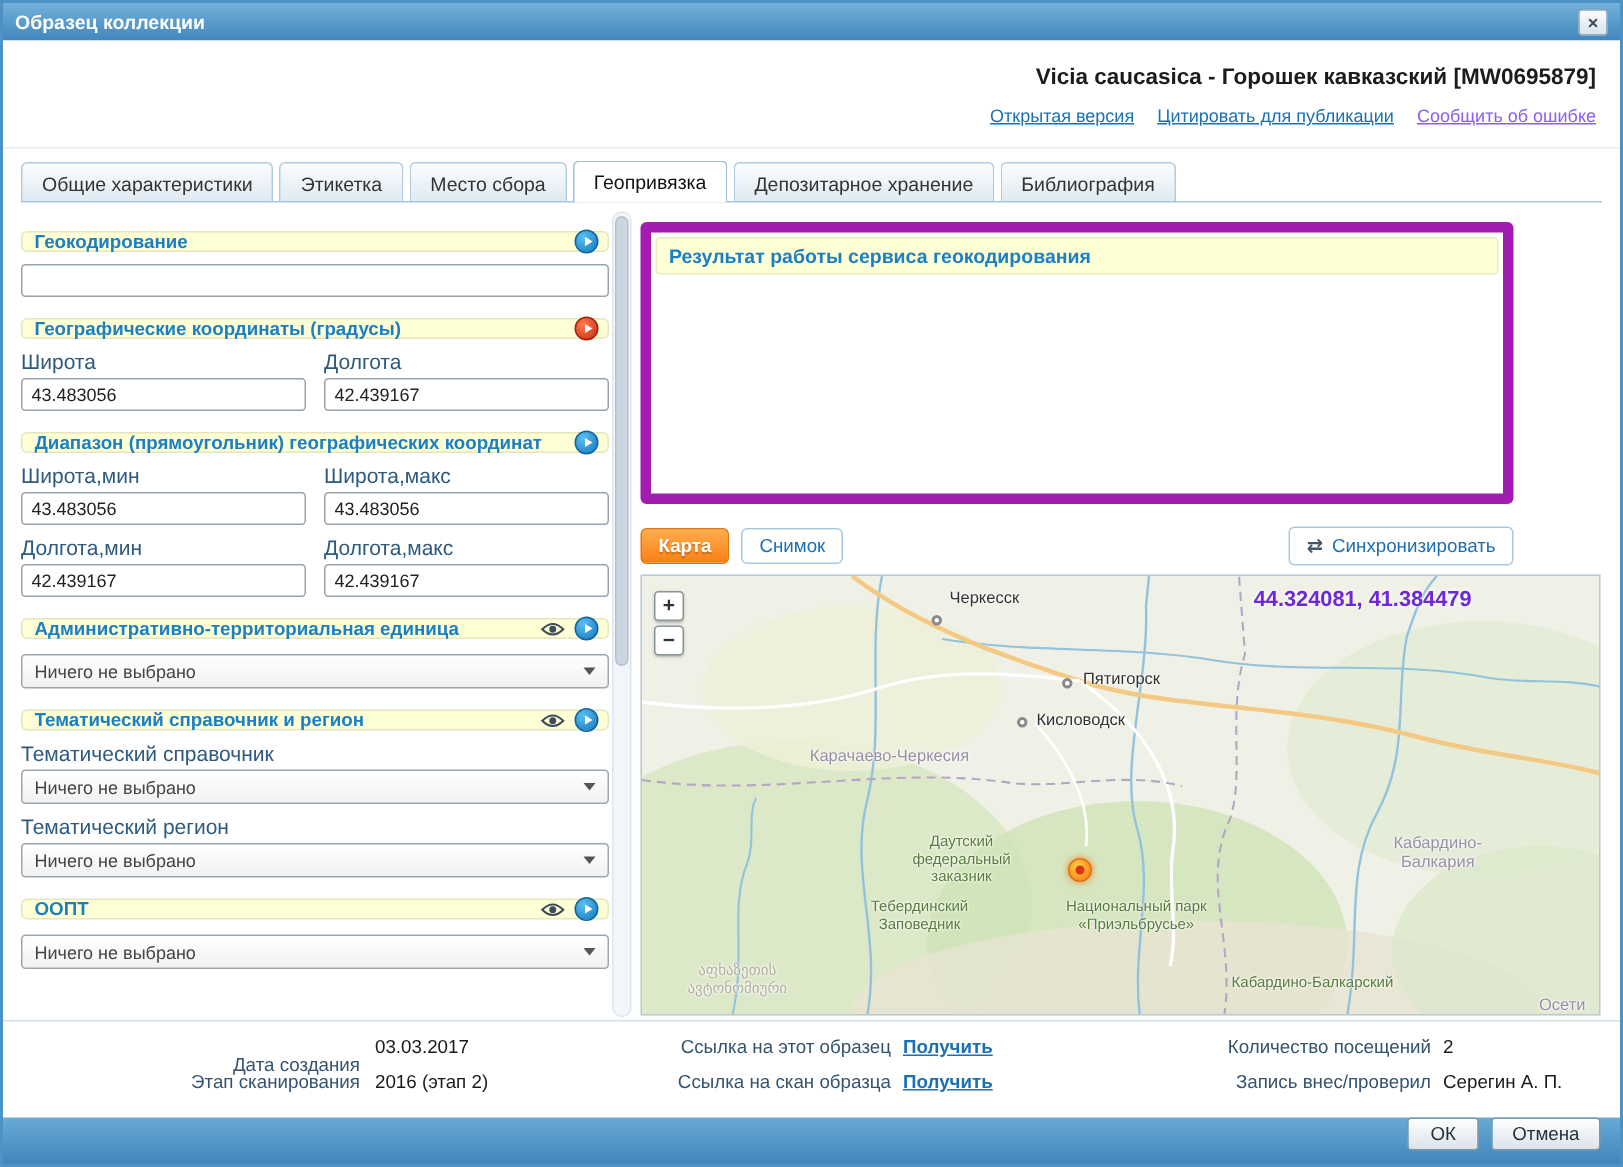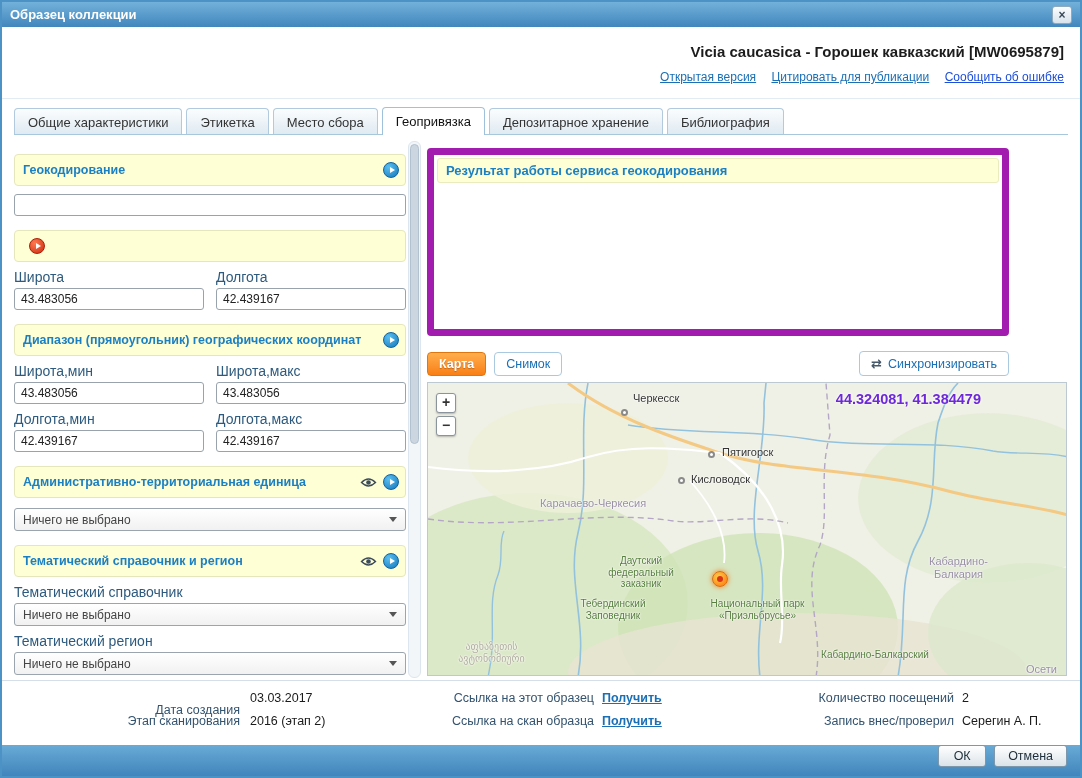--- a/index.html
+++ b/index.html
@@ -13,38 +13,38 @@
   .close {margin-left:auto; width:20px; height:18px; background:linear-gradient(#fbfdfe,#d7e3ec);
           border:1px solid #8fa9bd; border-radius:3px; color:#3a4a58; font-size:12px; font-weight:bold;
           line-height:16px; text-align:center; cursor:pointer;}
 
   
   .dbody {position:absolute; top:25px; bottom:31px; left:0; right:0; background:#fff;}
   .spec-title {position:absolute; top:16px; right:16px; font-size:15px; font-weight:bold; color:#1c1c1c;}
   .hlinks {position:absolute; top:43px; right:16px; font-size:12px; white-space:nowrap;}
   .hlinks a {margin-left:12px; cursor:pointer; text-decoration:underline;}
   .lnk-blue {color:#1a6fb5;}
-  .lnk-red {color:#1d4ed8;}
+  .lnk-red {color:#8b5cf6;}
   .hline {position:absolute; top:71px; left:0; right:0; height:1px; background:#e3ecf3;}
 
   
   .tabs {position:absolute; top:80px; left:12px; right:12px; height:28px; border-bottom:1px solid #a7c7dd;
          display:flex; align-items:flex-end;}
   .tab {height:26px; padding:6px 13px 0; margin-right:4px; background:linear-gradient(#fbfdfe,#dfeaf2);
         border:1px solid #b1cadd; border-bottom:none; border-radius:4px 4px 0 0; font-size:13px; color:#333;
         cursor:pointer; white-space:nowrap;}
   .tab.active {background:#fff; height:28px; margin-bottom:-1px; border-color:#9fc2da; color:#111; z-index:2;}
 
   
   .content {position:absolute; top:113px; left:0; right:0; bottom:65px;}
 
   
   .left-panel {position:absolute; left:12px; top:0; width:392px; bottom:1px; overflow:hidden;}
   .sec-h {display:flex; align-items:center; background:#ffffd6; border:1px solid #e6e6bc; border-radius:4px;
-          padding:3px 6px 3px 8px; margin-top:14px; height:32px;}
+          padding:3px 6px 3px 8px; margin-top:14px; height:14px;}
   .sec-t {flex:1; color:#1b7fc4; font-weight:bold; font-size:12.5px; white-space:nowrap; overflow:hidden;}
   .circ {width:16px; height:16px; border-radius:50%; display:inline-flex; align-items:center;
          justify-content:center; margin-left:6px; flex:none; cursor:pointer;}
   .circ.blue {background:radial-gradient(circle at 35% 30%, #5bc0f0, #1377bc); border:1px solid #0e63a2;}
   .circ.red  {background:radial-gradient(circle at 35% 30%, #ff7a50, #cc2a10); border:1px solid #a81f08;}
   .tri {width:0; height:0; border-left:5px solid #fff; border-top:3.5px solid transparent;
         border-bottom:3.5px solid transparent; margin-left:2px;}
   .eye {margin-left:6px; flex:none; cursor:pointer;}
   .txt {display:block; width:100%; height:22px; border:1px solid #98a3ac; border-radius:3px;
         font:12px "Liberation Sans","DejaVu Sans",sans-serif; padding:2px 6px; color:#222; margin-top:8px; background:#fff;}
@@ -148,20 +148,21 @@
 
         <div class="sec-h" style="margin-top:14px;">
           <span class="sec-t">Геокодирование</span>
           <span class="circ blue">
               <i class="tri"></i>
             </span>
         </div>
         <input class="txt" value="" style="">
 
         <div class="sec-h">
+          <span class="sec-t">Географические координаты (градусы)</span>
           <span class="circ red">
               <i class="tri"></i>
             </span>
         </div>
         <div class="two">
           <div class="lbl">Широта</div>
           <div class="lbl">Долгота</div>
           <input class="txt" value="43.483056" style="">
           <input class="txt" value="42.439167" style="">
         </div>

